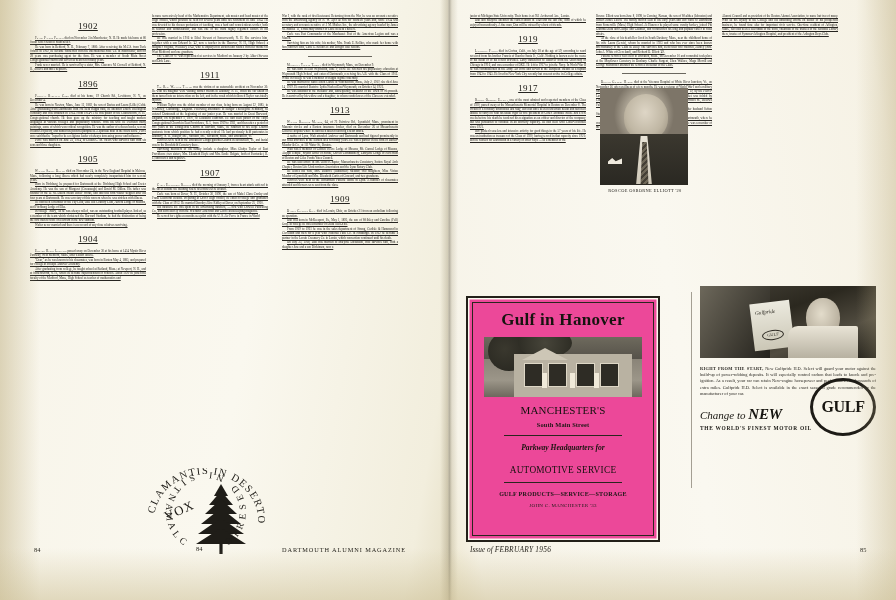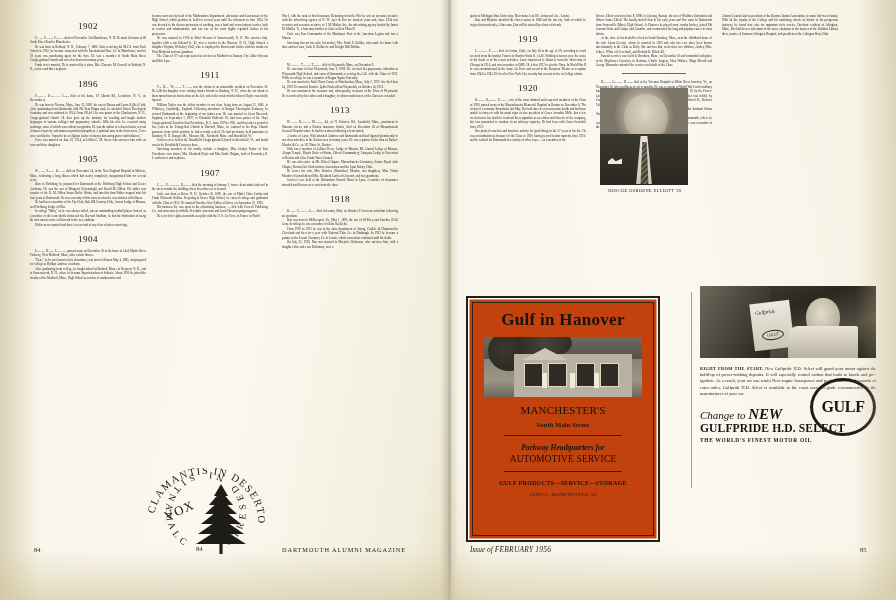--- a/index.html
+++ b/index.html
@@ -21,21 +21,21 @@
     background:linear-gradient(90deg,rgba(120,110,80,0) 0%,rgba(140,128,95,.30) 42%,rgba(90,82,58,.42) 52%,rgba(150,138,104,.22) 66%,rgba(120,110,80,0) 100%);}
   .edgeshade{position:absolute;top:0;height:600px;width:40px;pointer-events:none;}
   .edgeshade.l{left:0;background:linear-gradient(90deg,rgba(196,182,140,.55),rgba(196,182,140,0));}
   .edgeshade.r{right:0;background:linear-gradient(270deg,rgba(196,182,140,.45),rgba(196,182,140,0));}
   .bottomshade{position:absolute;left:0;bottom:0;width:896px;height:52px;
     background:linear-gradient(0deg,rgba(205,192,150,.55),rgba(205,192,150,0));pointer-events:none;}
 
   
   .col{position:absolute;top:14px;width:116px;
     font-size:3.05px;line-height:4.45px;text-align:justify;
-    color:#262420;-webkit-font-smoothing:none;}
+    color:#262420;text-decoration:underline;-webkit-font-smoothing:none;}
   .col p{margin:0;text-indent:5px;}
   .col p.noind{text-indent:0;}
   .yr{display:block;text-align:center;font-size:9px;line-height:11px;
       margin:7px 0 4px;letter-spacing:.4px;font-weight:400;color:#14130f;}
   .sc{font-variant:small-caps;letter-spacing:.15px;}
   .it{font-style:italic;}
   .rule{height:1px;background:#3a372f;margin:6px 26px 6px;opacity:.75;}
 
   
   #c1{left:30px;}  #c2{left:152px;} #c3{left:282px;}
@@ -58,21 +58,21 @@
   .portrait .shirt{position:absolute;left:30px;top:48px;width:28px;height:48px;
     background:linear-gradient(180deg,#e8e3d6,#cfc8b8);clip-path:polygon(38% 0,62% 0,78% 100%,22% 100%);}
   .portrait .tie{position:absolute;left:39px;top:54px;width:11px;height:42px;
     background:repeating-linear-gradient(135deg,#6f6858 0 2px,#443f35 2px 4px);clip-path:polygon(30% 0,70% 0,86% 100%,14% 100%);}
   .portrait .pocket{position:absolute;left:8px;top:70px;width:14px;height:6px;background:#efeade;
     clip-path:polygon(0 60%,30% 0,55% 55%,100% 10%,100% 100%,0 100%);}
   .cap{position:absolute;left:576px;top:188px;width:138px;text-align:center;
     font-size:4.4px;letter-spacing:.35px;font-variant:small-caps;color:#1d1b17;}
 
   
-  .ad{position:absolute;background:#c2410c;}
+  .ad{position:absolute;background:#ec4899;}
   .ad-manchester{left:466px;top:296px;width:190px;height:242px;
     border:2.5px solid #232019;box-shadow:0 0 0 1.5px #faf8ef inset;}
   .ad-inner{position:absolute;left:4px;top:4px;right:4px;bottom:4px;border:1px solid #2a261e;
     display:flex;flex-direction:column;align-items:center;}
   .ad-title{font-size:17px;line-height:20px;font-weight:700;letter-spacing:.3px;margin-top:7px;color:#16140f;}
   .ad-photo{width:158px;height:60px;margin-top:7px;position:relative;overflow:hidden;
     background:linear-gradient(180deg,#6e6a5d 0%,#56524a 36%,#8a8478 37%,#9c9689 72%,#6d685d 100%);}
   .ad-photo .tree{position:absolute;left:4px;top:-6px;width:42px;height:40px;border-radius:50%;
     background:radial-gradient(circle at 40% 45%,#3a382e,#24231d);}
   .ad-photo .tree2{position:absolute;left:34px;top:-9px;width:54px;height:30px;border-radius:50%;
@@ -80,21 +80,21 @@
   .ad-photo .bldg{position:absolute;left:30px;top:17px;width:118px;height:43px;background:#b9b2a2;}
   .ad-photo .roof{position:absolute;left:38px;top:11px;width:46px;height:12px;background:#cdc6b6;
     clip-path:polygon(50% 0,100% 100%,0 100%);}
   .ad-photo .win{position:absolute;top:26px;width:17px;height:22px;background:#2e2c25;
     border:1px solid #ded7c6;}
   .ad-photo .pump{position:absolute;top:36px;width:5px;height:15px;background:#f0ead9;}
   .manch-name{font-size:11px;line-height:17px;font-weight:400;letter-spacing:.2px;margin-top:5px;color:#14120e;}
   .manch-sub{font-size:6.4px;font-weight:700;letter-spacing:.15px;margin-top:2px;color:#1a1814;}
   .hr-thin{width:118px;height:1px;background:#2a261e;margin:7px 0;}
   .manch-it{font-size:7.6px;font-style:italic;font-weight:700;color:#17150f;}
-  .manch-auto{font-size:9.3px;font-weight:400;letter-spacing:.25px;margin-top:2px;color:#14120e;}
+  .manch-auto{font-size:9.3px;font-weight:400;letter-spacing:.25px;margin-top:13px;color:#14120e;}
   .manch-gulf{font-size:6.1px;font-weight:700;letter-spacing:.25px;margin-top:1px;color:#1a1814;}
   .manch-john{font-size:5px;letter-spacing:.3px;font-variant:small-caps;margin-top:6px;color:#201e19;}
 
   .ad-gulf{left:700px;top:286px;width:176px;height:214px;background:transparent;}
   .gulf-photo{width:176px;height:72px;position:relative;overflow:hidden;
     background:linear-gradient(160deg,#474339 0%,#2b281f 40%,#514c40 70%,#1f1d17 100%);}
   .gulf-photo .carint{position:absolute;left:0;top:0;width:70px;height:72px;
     background:linear-gradient(120deg,#6d685b,#24221c);}
   .gulf-photo .can{position:absolute;left:52px;top:16px;width:40px;height:47px;
     background:linear-gradient(180deg,#eceadf,#cbc7b6);transform:rotate(-7deg);}
@@ -178,32 +178,32 @@
       <p>He was born in East Weymouth, June 9, 1890. He received his preparatory education at Weymouth High School, and entered Dartmouth, receiving his A.B. with the Class of 1912. While in college he was a member of Kappa Sigma Fraternity.</p>
       <p>He was married to Ruth Hixon Carute at Winchendon, Mass., July 2, 1917; she died June 14, 1919. He married Beatrice Lydia Nash at East Weymouth, on October 14, 1922.</p>
       <p>He was assistant to the treasurer and, subsequently, treasurer of the Town of Weymouth. He is survived by his widow and a daughter, to whom condolences of the Class are extended.</p>
       <span class="yr">1913</span>
       <p><span class="sc">Walton Bertram Meador</span>, 64, of 73 Fairview Rd., Lynnfield, Mass., prominent in Masonic circles and a Boston insurance broker, died on December 26 at Massachusetts General Hospital where he had been taken following a heart attack.</p>
       <p>A native of Lynn, Walt attended Andover and Dartmouth and had figured prominently in our class activities in the Boston area for many years. He was a partner in the firm of Barker-Meador &amp; Co., at 111 Water St., Boston.</p>
       <p>Walt was a member of Golden Fleece Lodge of Masons, Mt. Carmel Lodge of Masons, Aleppo Temple, Mystic Order of Shrine, Oliveti Commandery, Lafayette Lodge of Perfection of Boston and Giles Fonda Yates Council.</p>
       <p>He was also active in Mt. Olivet Chapter, Massachusetts Consistory, Sutton Royal Arch Chapter, Boston Life Underwriters Association and the Lynn Rotary Club.</p>
       <p>He leaves his wife, Mrs. Beatrice (Hunsicker) Meador; two daughters, Miss Vivian Meador of Lynnfield and Mrs. Elizabeth Curtis of Concord, and two grandsons.</p>
       <p>Services were held at the Richardson Funeral Home in Lynn. A number of classmates attended and flowers were sent from the class.</p>
-      <span class="yr">1918</span>
+      <span class="yr">1909</span>
       <p><span class="sc">Daniel Charles Gray</span> died in Lorain, Ohio, on October 21 from an embolism following an operation.</p>
       <p>Dan was born in McKeesport, Pa., May 1, 1895, the son of Wellsley and Caroline (Fell) Gray. In college he was a member of Delta Tau Delta.</p>
       <p>From 1919 to 1921 he was in the sales department of Strong, Carlisle &amp; Hammond in Cleveland and then for a year with National Tube Co. in Pittsburgh. In 1922 he became a partner in the Lorain Creamery Co. in Lorain, which connection continued until his death.</p>
       <p>On July 25, 1918, Dan was married to Marjorie Dickinson, who survives him, with a daughter Jane and a son Dickinson, now a</p>
     </div>
   <div class="col" id="c4">
       <p class="noind">junior at Michigan State University. Their home is at 951 Archwood Ave., Lorain.</p>
       <p>Dan and Marjorie attended the class reunion in 1948 and the last one, both of which he enjoyed tremendously. A fine man, Dan will be missed by a host of friends.</p>
       <span class="yr">1919</span>
       <p><span class="sc">Laurence Patton</span> died in Covina, Calif., on July 28 at the age of 59, according to word received from his brother Francis of Rancho Santa Fe, Calif. Nothing is known as to the cause of his death or of his recent activities. Larry transferred to Hanover from the University of Chicago in 1916, and was a member of DKE. He left in 1917 to join the Navy. In World War II he was commissioned in the Army Air Force and served in the European Theatre as a captain from 1943 to 1945. He lived in New York City recently but was not active in College affairs.</p>
-      <span class="yr">1920</span>
+      <span class="yr">1917</span>
       <p><span class="sc">Roscoe Osborne Elliott</span>, one of the most admired and respected members of the Class of 1920, passed away at the Massachusetts Memorial Hospital in Boston on December 8. The victim of a coronary thrombosis last May, Roc had since been in uncertain health and had been unable to carry on with his usual vigor as vice president of Coner Avondale Mills. Just a few weeks before his death he tendered his resignation as an officer and director of the company, but was persuaded to continue in an advisory capacity. He had been with Coner-Avondale since 1921.</p>
       <p>Roc packed ceaseless and intensive activity for good things in the 57 years of his life. He was an institution as treasurer of the Class of 1920, having served in that capacity since 1921; and he worked for Dartmouth in a variety of other ways — as a member of the</p>
     </div>
   <div class="col" id="c5">
       <p class="noind">Roscoe Elliott was born June 8, 1898, in Corning, Kansas, the son of Wealthea (Johnston) and Robert James Elliott. The family moved East in his early years and Roc came to Dartmouth from Somerville (Mass.) High School. At Hanover he played some varsity hockey, joined Phi Gamma Delta and Casque and Gauntlet, and commenced his long and popular career in class affairs.</p>
       <p>At the close of his death Roc lived in South Duxbury, Mass., near the childhood home of his wife Laura (Lewis), whom he married in 1923 and who has ever since been known affectionately to the Class as Delly. She survives him, as do their two children, Audrey (Mrs. John A. White of Cleveland), and Richard O. Elliott '49.</p>
       <p>Funeral services were held in Brockton, Mass., on December 10 and committal took place at the Mayflower Cemetery in Duxbury. Charlie Sargent, Eben Wallace, Mugs Morrill and George Macomber attended the services on behalf of the Class.</p>
       <div class="rule"></div>
       <p><span class="sc">Donald Gilbert Harris</span> died at the Veterans Hospital at White River Junction, Vt., on November 16, after an illness of a few months. He was a veteran of World War I and a military funeral was held at Oak Hill Cemetery, Bellows Falls, Vt., on November 19, by the Pierce-Lawton Post of the American Legion. The flag which draped his casket was folded by Commander Johnson and presented to his mother, Mrs. F. G. Harris, of School St., Bellows Falls.</p>
       <p>His services were attended by his daughter Ann Harris Stallard and her husband Sefton Stallard of Morristown, N. J., and by his numerous relatives and friends.</p>
@@ -308,21 +308,20 @@
       <div class="face2"></div>
       <div class="arm"></div>
     </div>
     <div class="gulf-body">
       <b>RIGHT FROM THE START,</b><span> New Gulfpride H.D. Select will guard your motor against the build-up of power-robbing deposits. It will especially control carbon that leads to knock and pre-ignition. As a result, your car can retain New-engine horsepower and performance for thousands of extra miles. Gulfpride H.D. Select is available in the exact seasonal grade recommended by the manufacturer of your car.</span>
     </div>
     <div class="gulf-change">
       <span>Change to</span>
       <span class="new">NEW</span>
     </div>
-    <div class="gulf-select">GULFPRIDE H.D. SELECT</div>
     <div class="gulf-finest">THE WORLD'S FINEST MOTOR OIL</div>
     <div class="gulf-logo">
       <span>GULF</span>
     </div>
   </div>
 
   <div class="folio" id="folio-left">84</div>
   <div id="running-title">DARTMOUTH ALUMNI MAGAZINE</div>
   <div id="issue-line">
     <span class="it">Issue of</span>

